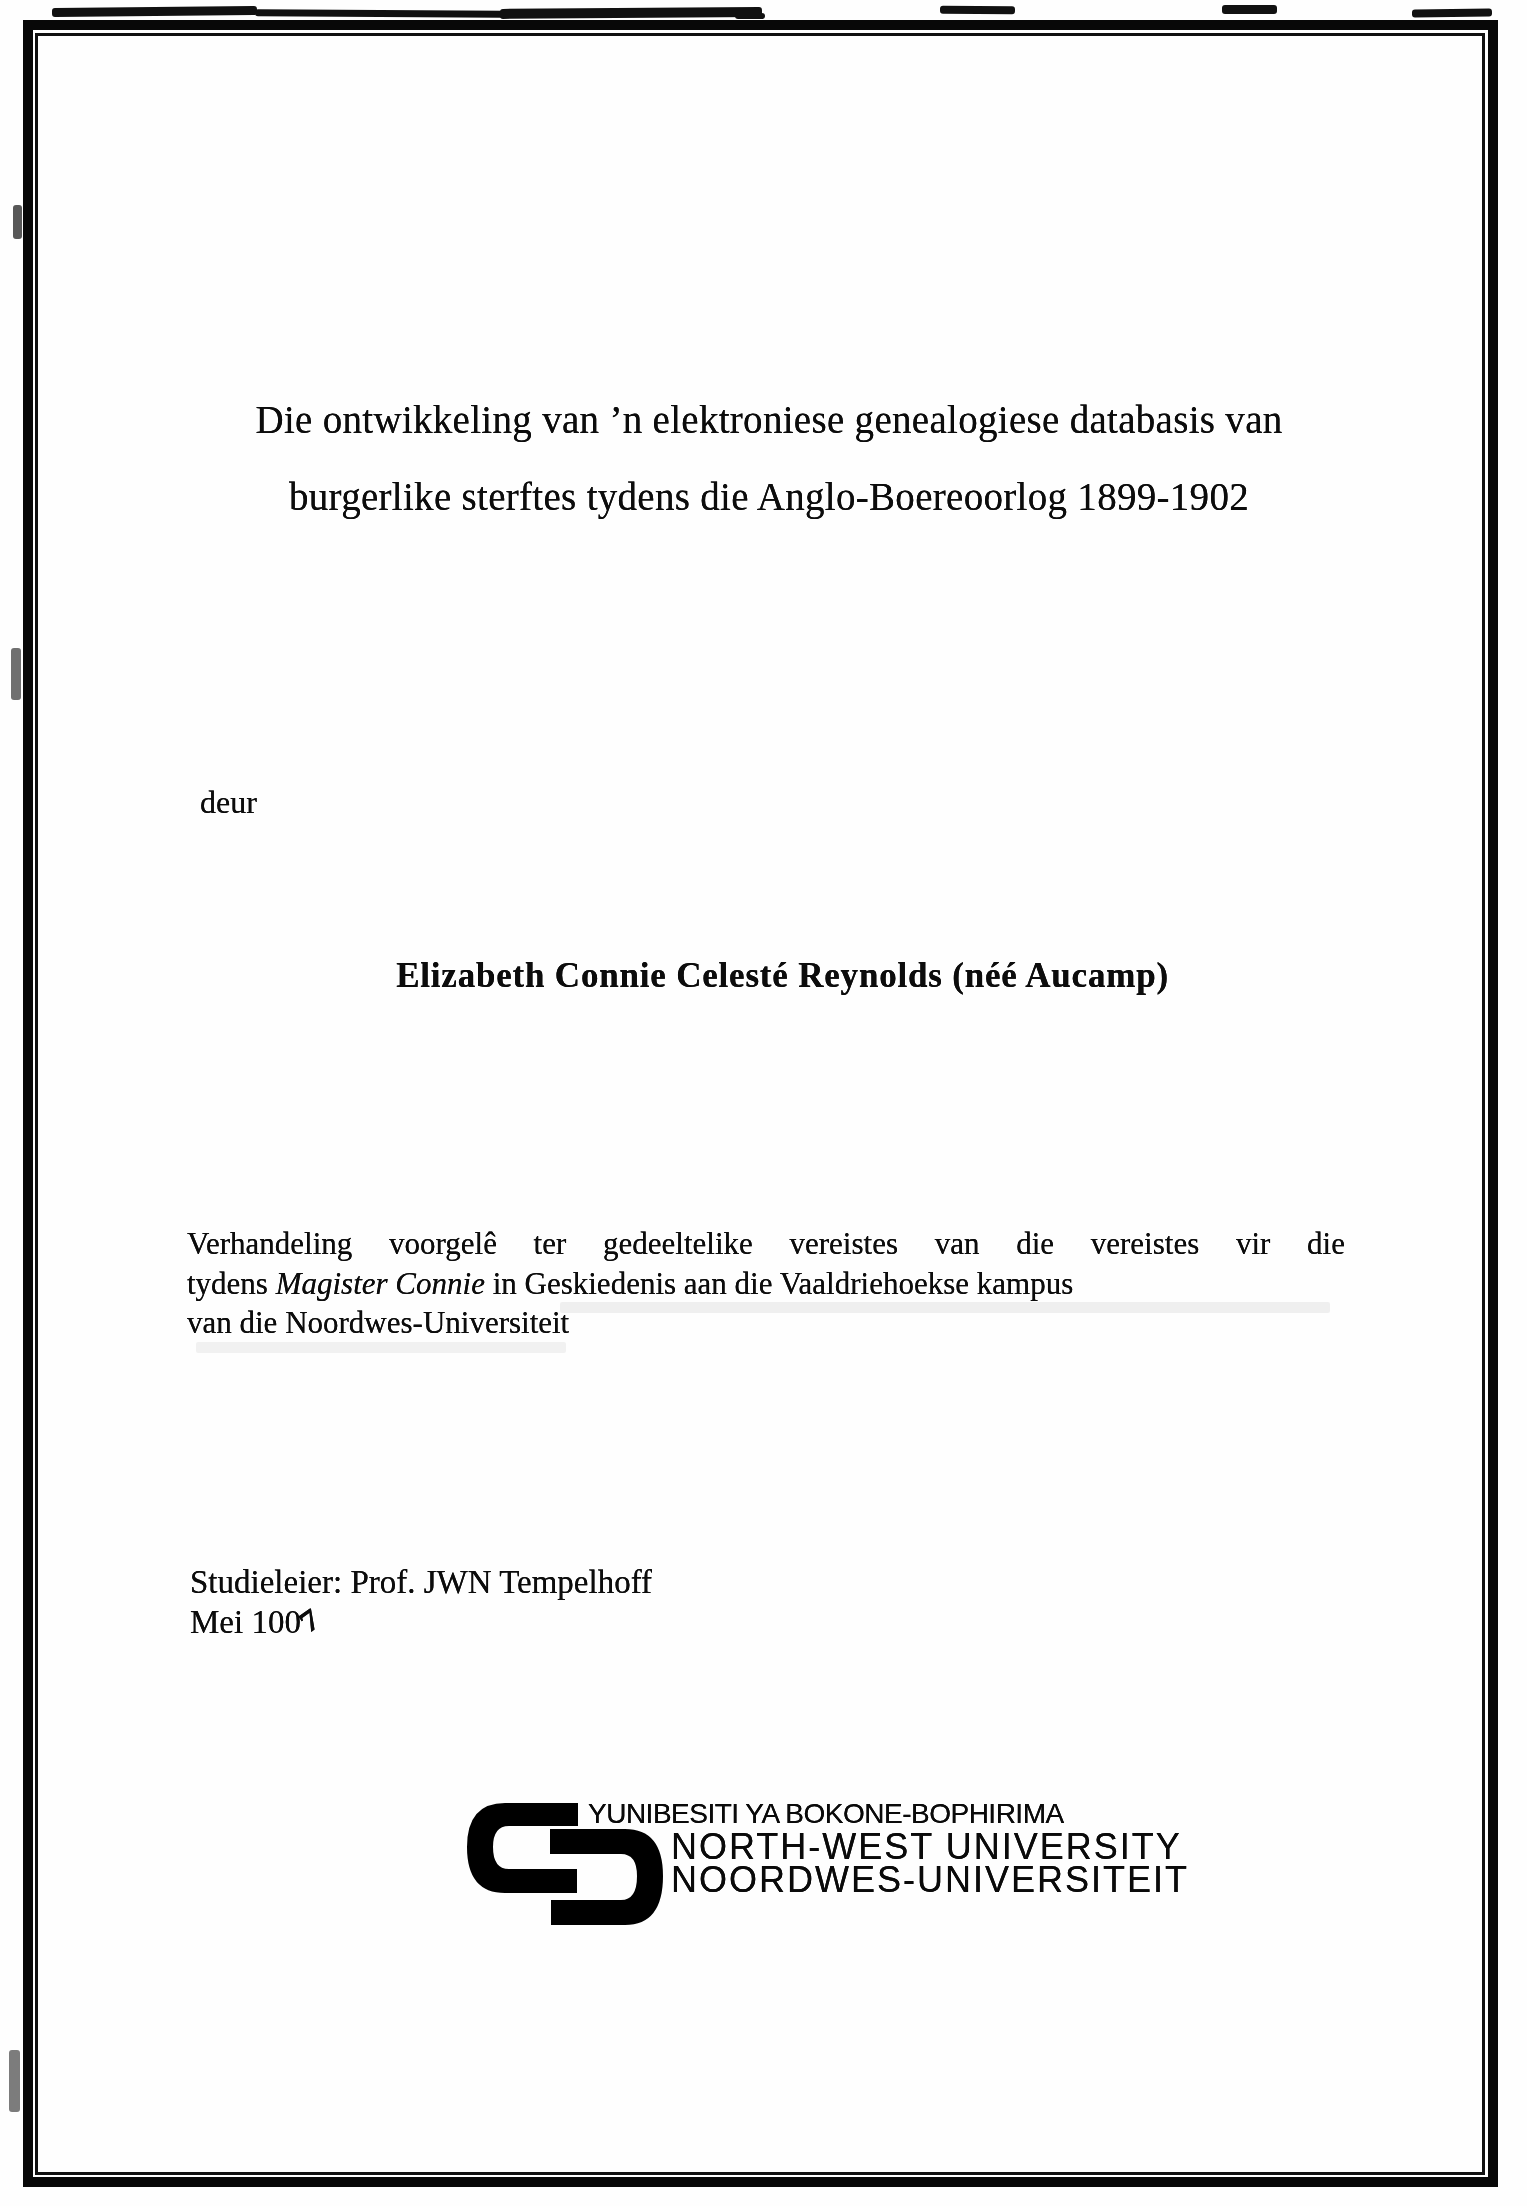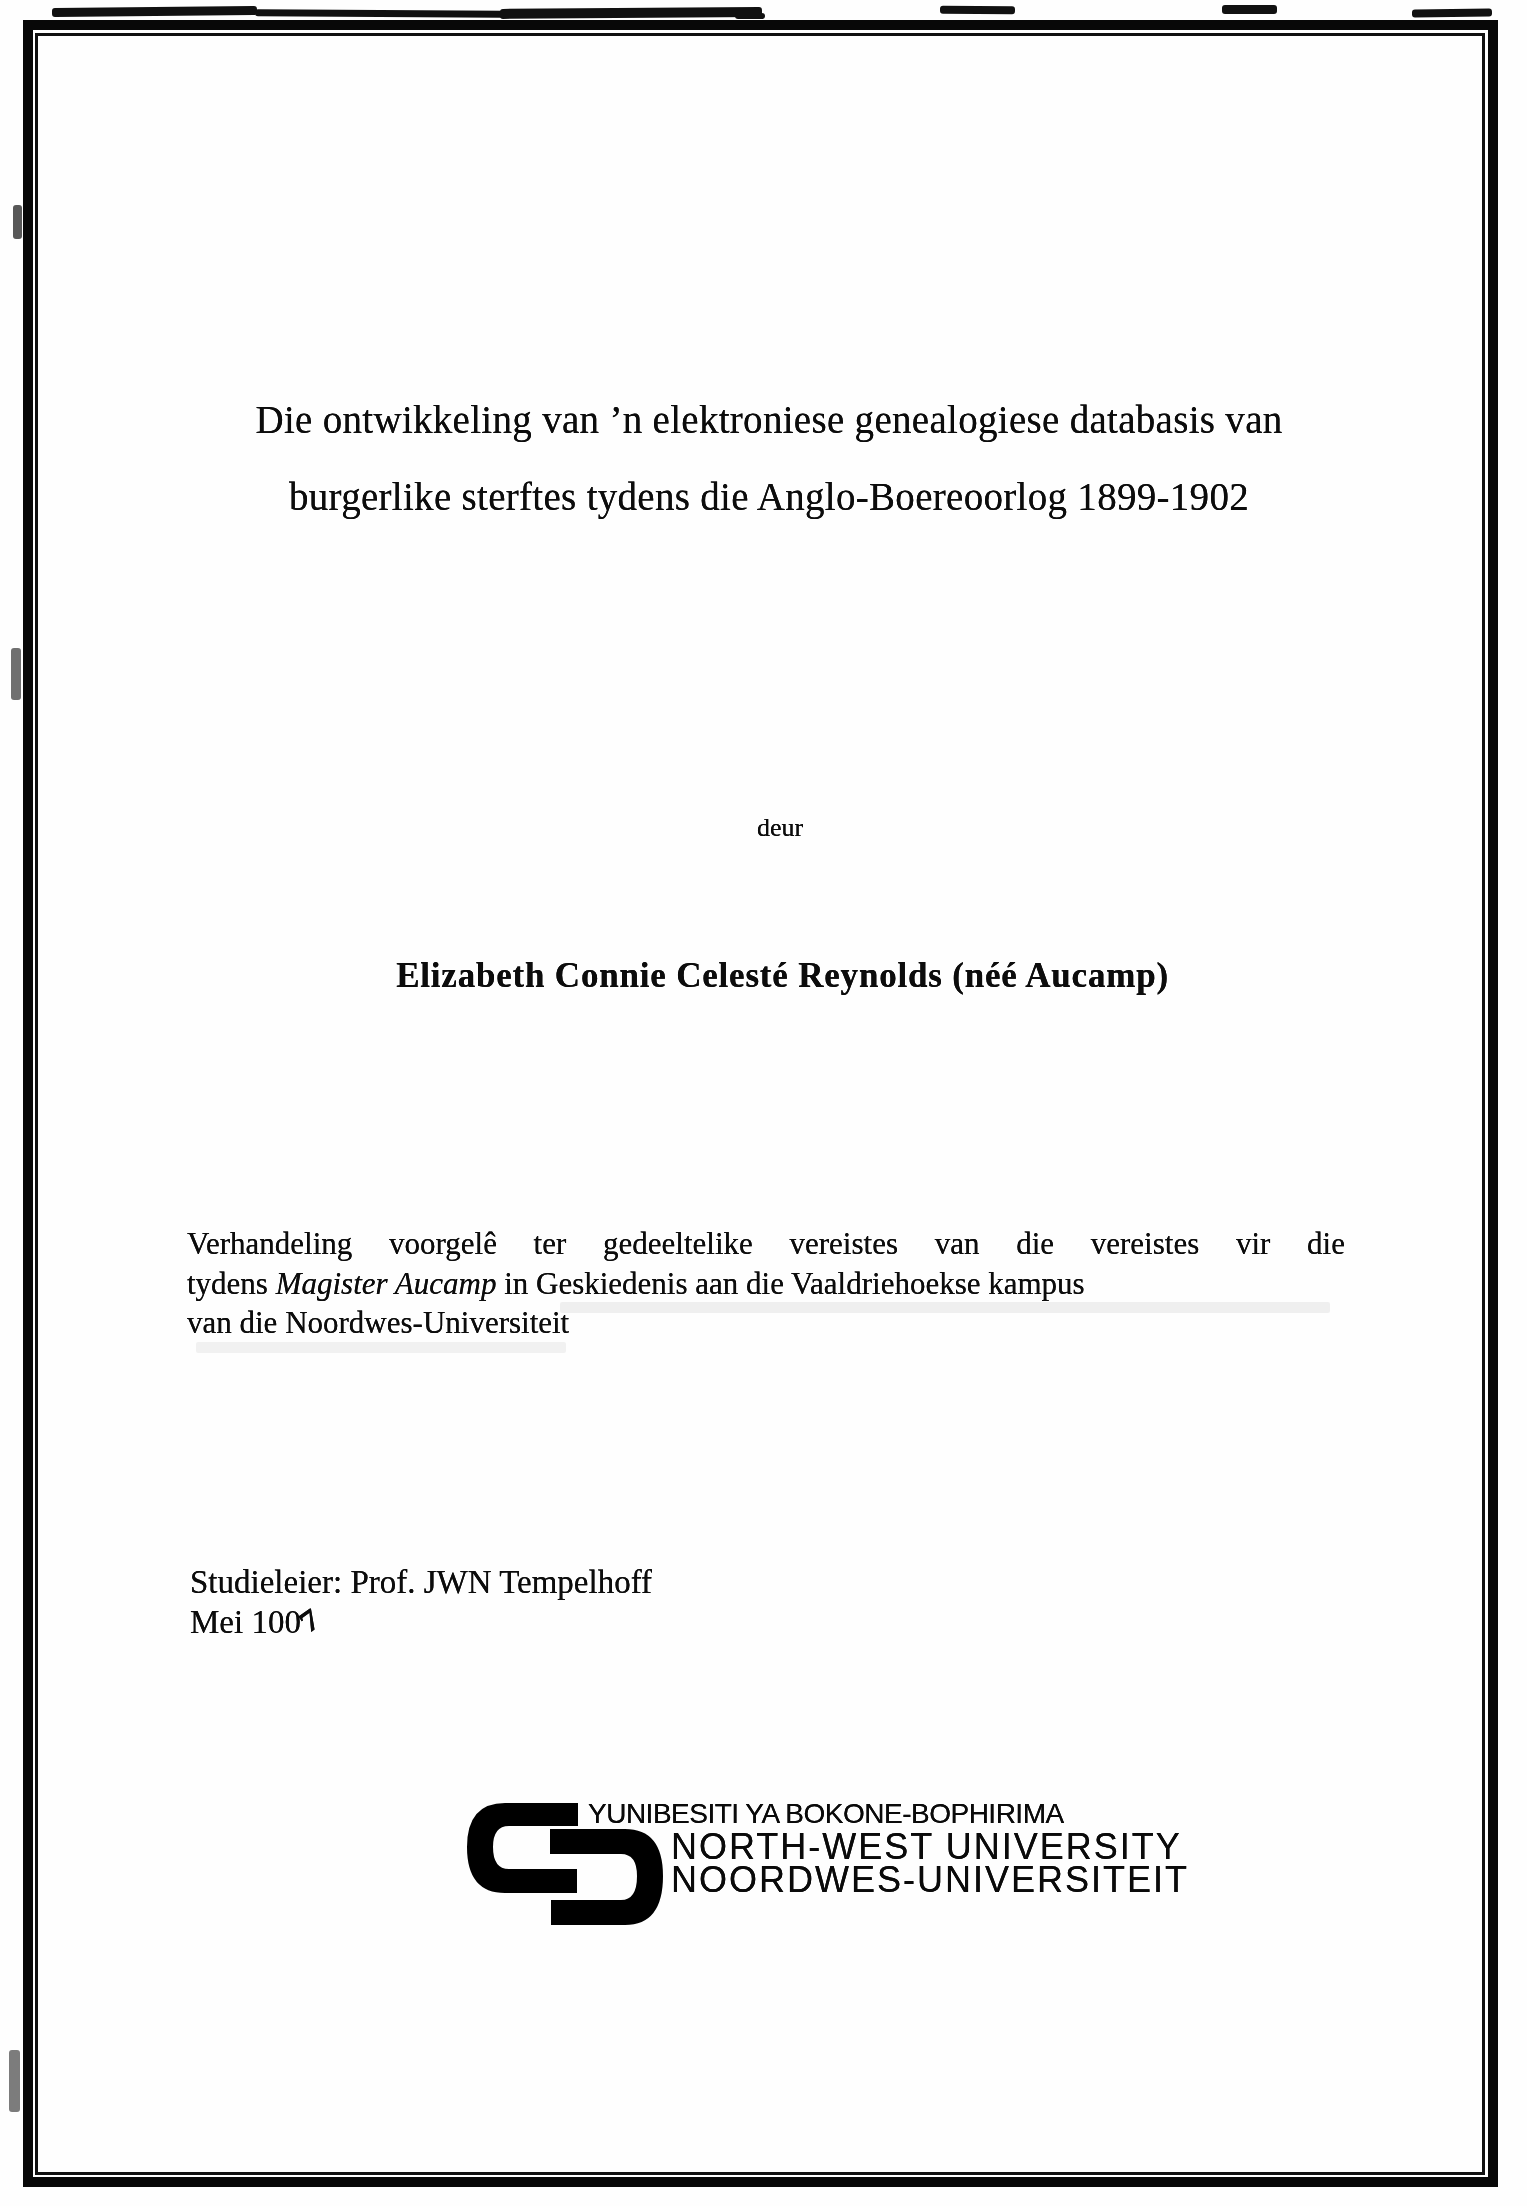--- a/index.html
+++ b/index.html
@@ -36,22 +36,22 @@
   .g1{left:560px;top:1302px;width:770px;height:11px;opacity:0.06;}
   .g2{left:196px;top:1342px;width:370px;height:11px;opacity:0.05;}
   
   .txt{position:absolute;text-shadow:0 0 0.5px currentColor;}
   .title{
     left:186px;top:381px;width:1166px;
     font-size:39px;line-height:77px;letter-spacing:0.3px;
     text-align:center;white-space:nowrap;
   }
   .byline{
-    left:200px;top:808px;width:1160px;
-    font-size:26px;line-height:40px;text-align:center;
+    left:200px;top:782px;width:1160px;
+    font-size:32px;line-height:40px;text-align:left;
   }
   .author{
     left:200px;top:954px;width:1165px;
     font-size:35px;line-height:44px;letter-spacing:0.8px;
     text-align:center;white-space:nowrap;font-weight:bold;
   }
   .statement{
     left:187px;top:1224px;width:1158px;
     font-size:31px;line-height:39.5px;
   }
@@ -104,21 +104,21 @@
     <div>Die ontwikkeling van ’n elektroniese genealogiese databasis van</div>
     <div>burgerlike sterftes tydens die Anglo-Boereoorlog 1899-1902</div>
   </div>
 
   <div class="txt byline">deur</div>
 
   <div class="txt author">Elizabeth Connie Celesté Reynolds (néé Aucamp)</div>
 
   <div class="txt statement">
     <div class="st-line1">Verhandeling voorgelê ter gedeeltelike vereistes van die vereistes vir die</div>
-    <div><span>tydens </span><span class="italic">Magister Aucamp</span><span> in Geskiedenis aan die Vaaldriehoekse kampus</span></div>
+    <div><span>tydens </span><span class="italic">Magister Connie</span><span> in Geskiedenis aan die Vaaldriehoekse kampus</span></div>
     <div>van die Noordwes-Universiteit</div>
   </div>
 
   <div class="txt supervisor-block">
     <div>Studieleier: Prof. JWN Tempelhoff</div>
     <div><span>Mei 100</span><span class="seven">7</span></div>
   </div>
 
   <div class="logo">
     <svg class="logo-mark" width="196" height="122" viewBox="0 0 196 122">

